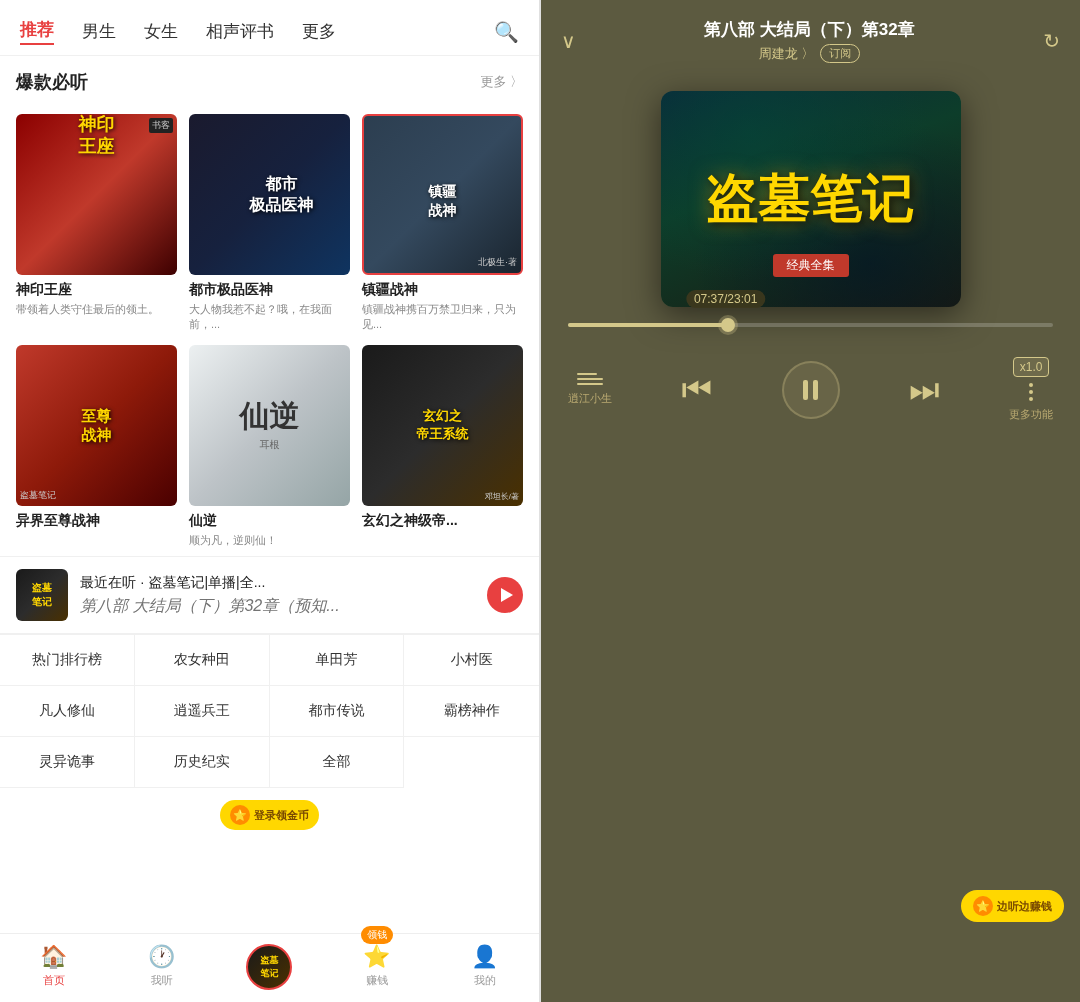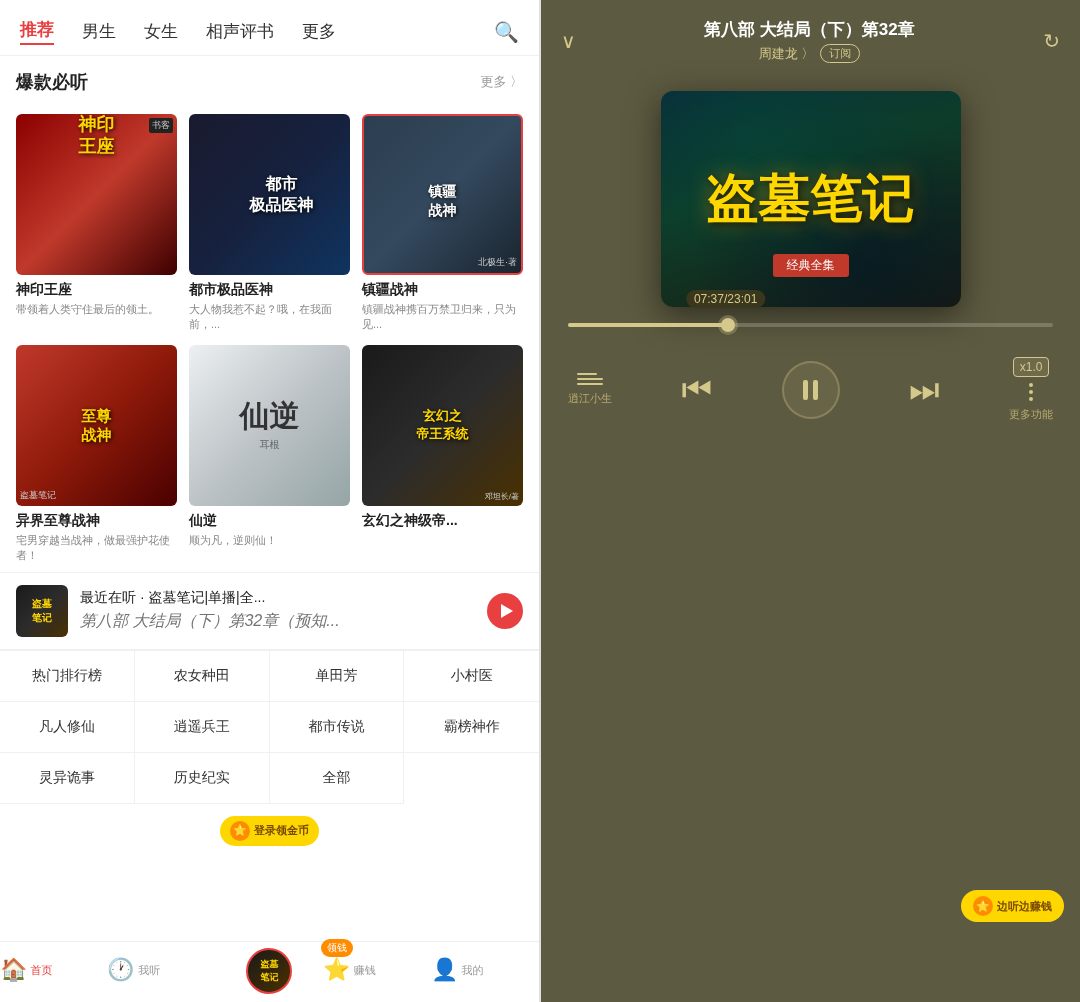--- a/index.html
+++ b/index.html
@@ -208,21 +208,21 @@
       display: flex;
       align-items: stretch;
       border-top: 1px solid #eee;
       background: #fff;
       padding: 6px 0 10px 0;
       position: relative;
     }
     .bottom-nav-item {
       flex: 1;
       display: flex;
-      flex-direction: row;
+      flex-direction: column;
       align-items: center;
       gap: 3px;
       cursor: pointer;
       padding: 4px 0;
     }
     .bottom-nav-icon {
       font-size: 22px;
       color: #999;
     }
     .bottom-nav-icon.active { color: #e84040; }
@@ -621,21 +621,20 @@
     </div>
 
     <div class="book-item">
       <div class="book-cover cover-4">
         <div style="position:absolute;inset:0;display:flex;flex-direction:column;align-items:center;justify-content:center;">
           <span style="color:#ffd700;font-size:15px;font-weight:900;text-shadow:1px 1px 4px #000;text-align:center;line-height:1.3;">至尊<br>战神</span>
         </div>
         <span style="position:absolute;bottom:4px;left:4px;color:#ccc;font-size:9px;">盗墓笔记</span>
       </div>
       <span class="book-title">异界至尊战神</span>
-      <span class="book-desc">宅男穿越当战神，做最强护花使者！</span>
     </div>
 
     <div class="book-item">
       <div class="book-cover cover-5">
         <div style="position:absolute;inset:0;display:flex;flex-direction:column;align-items:center;justify-content:center;">
           <span style="color:#333;font-size:30px;font-weight:900;text-align:center;line-height:1.2;">仙逆</span>
           <span style="color:#666;font-size:10px;margin-top:4px;">耳根</span>
         </div>
       </div>
       <span class="book-title">仙逆</span>

